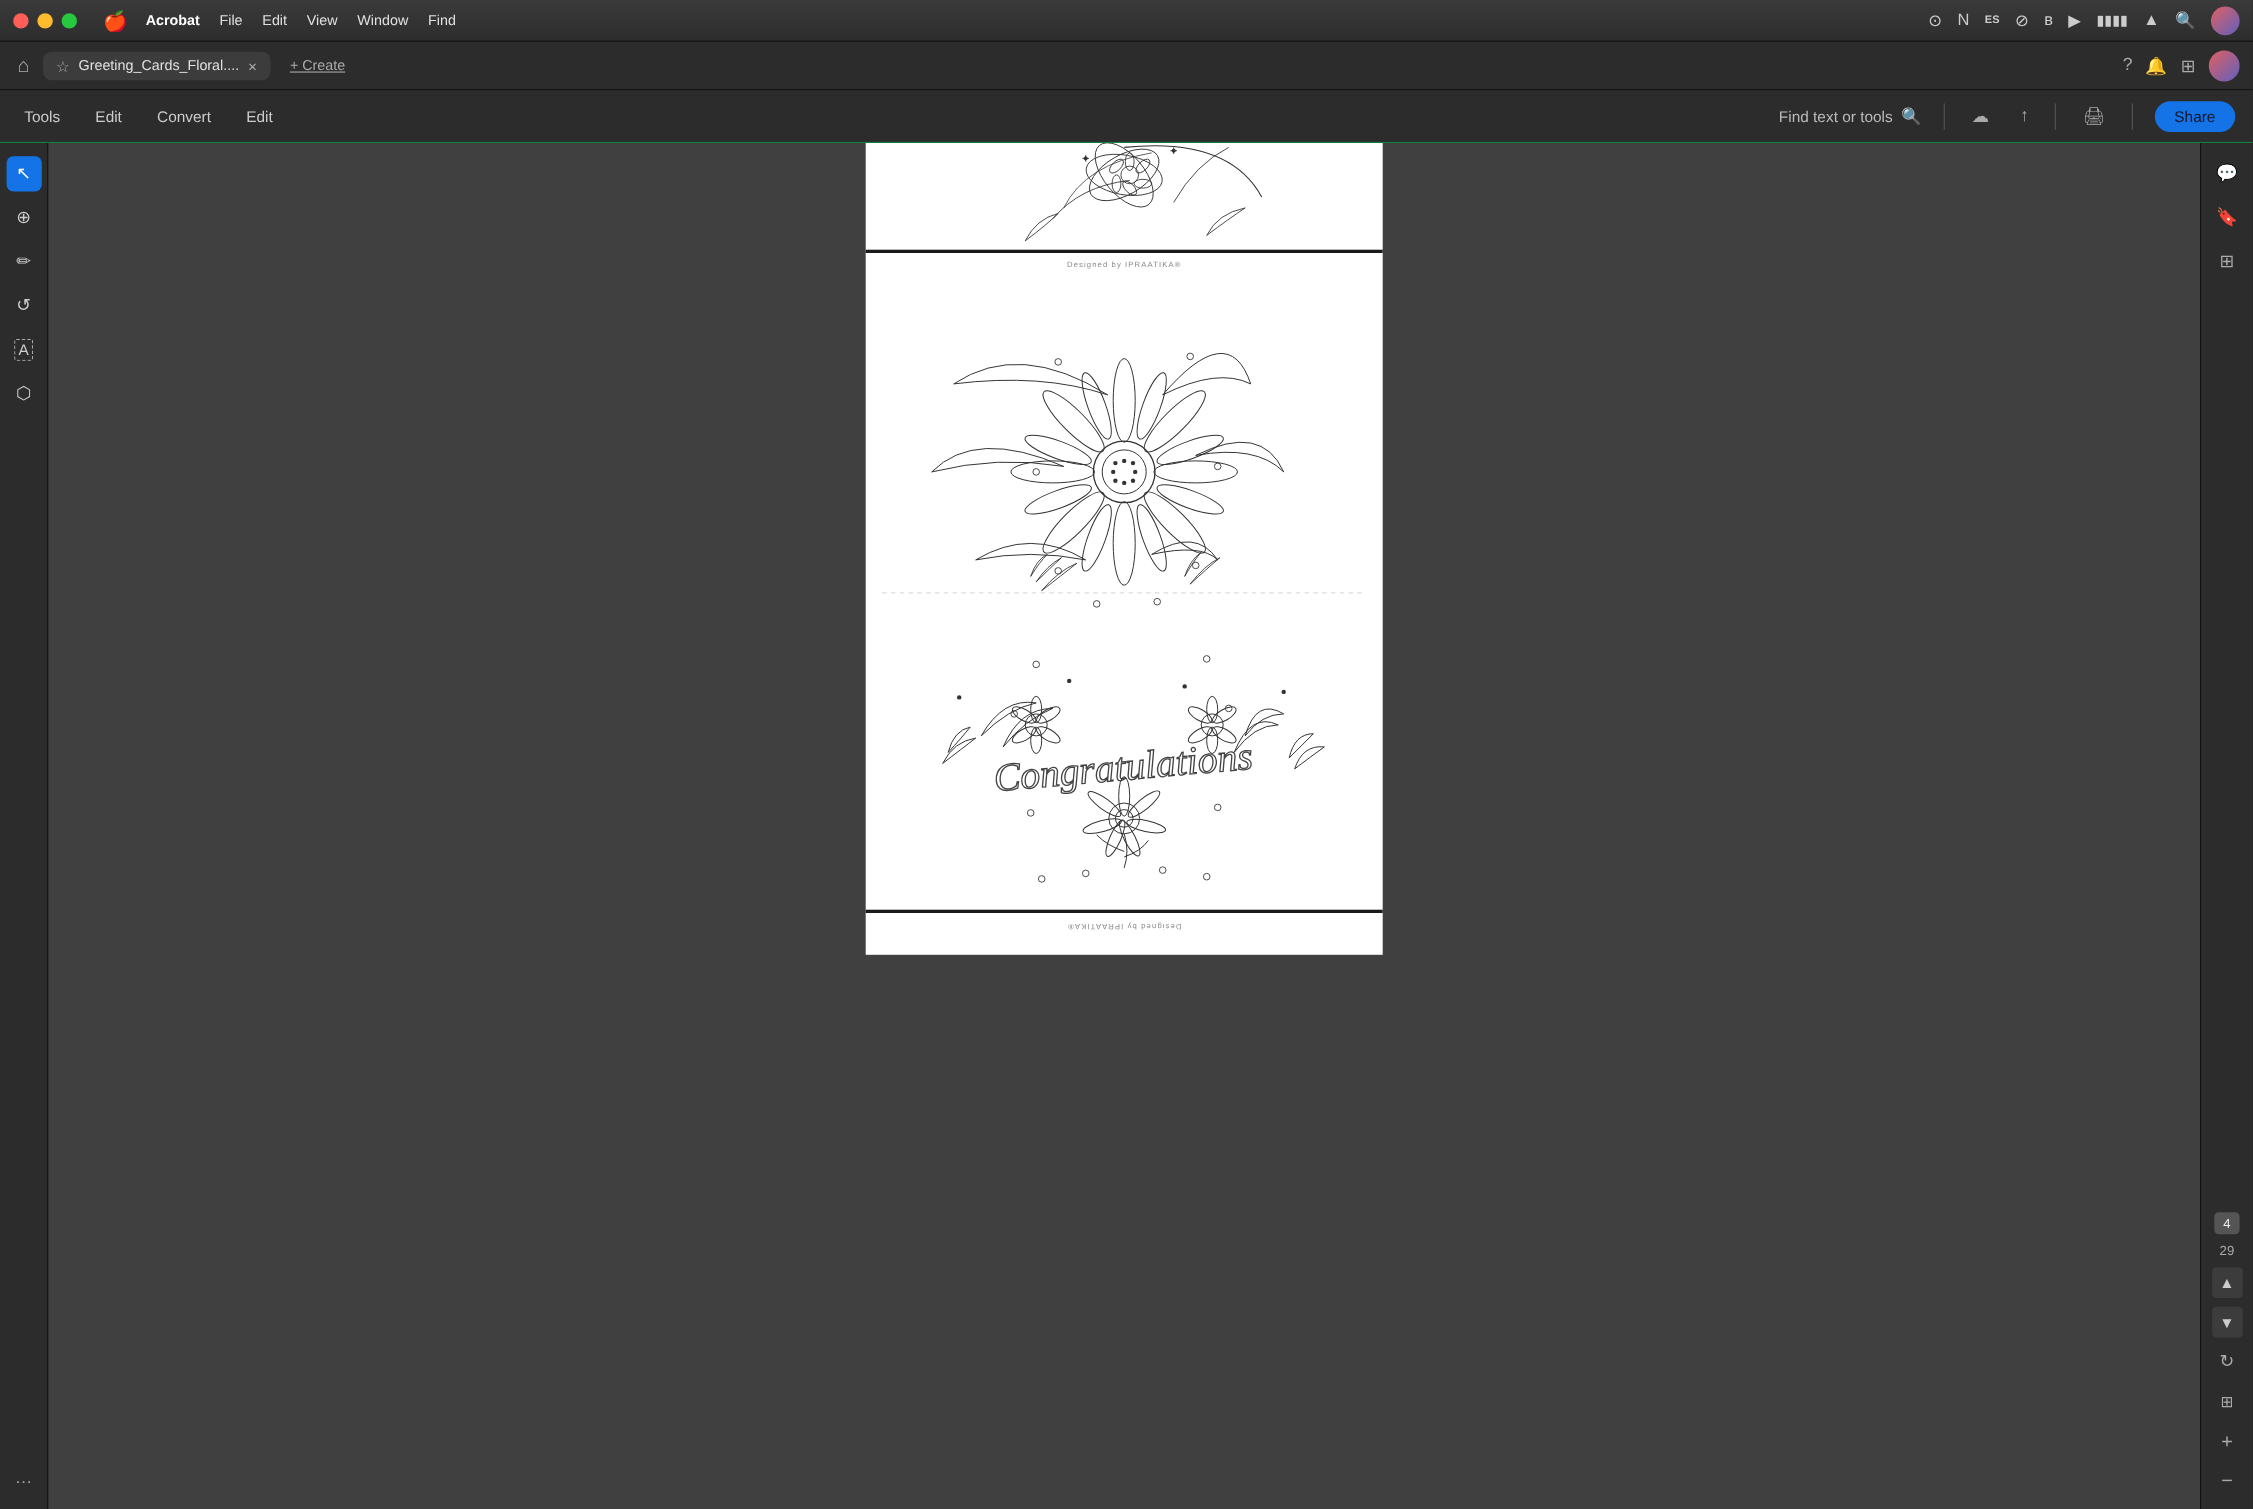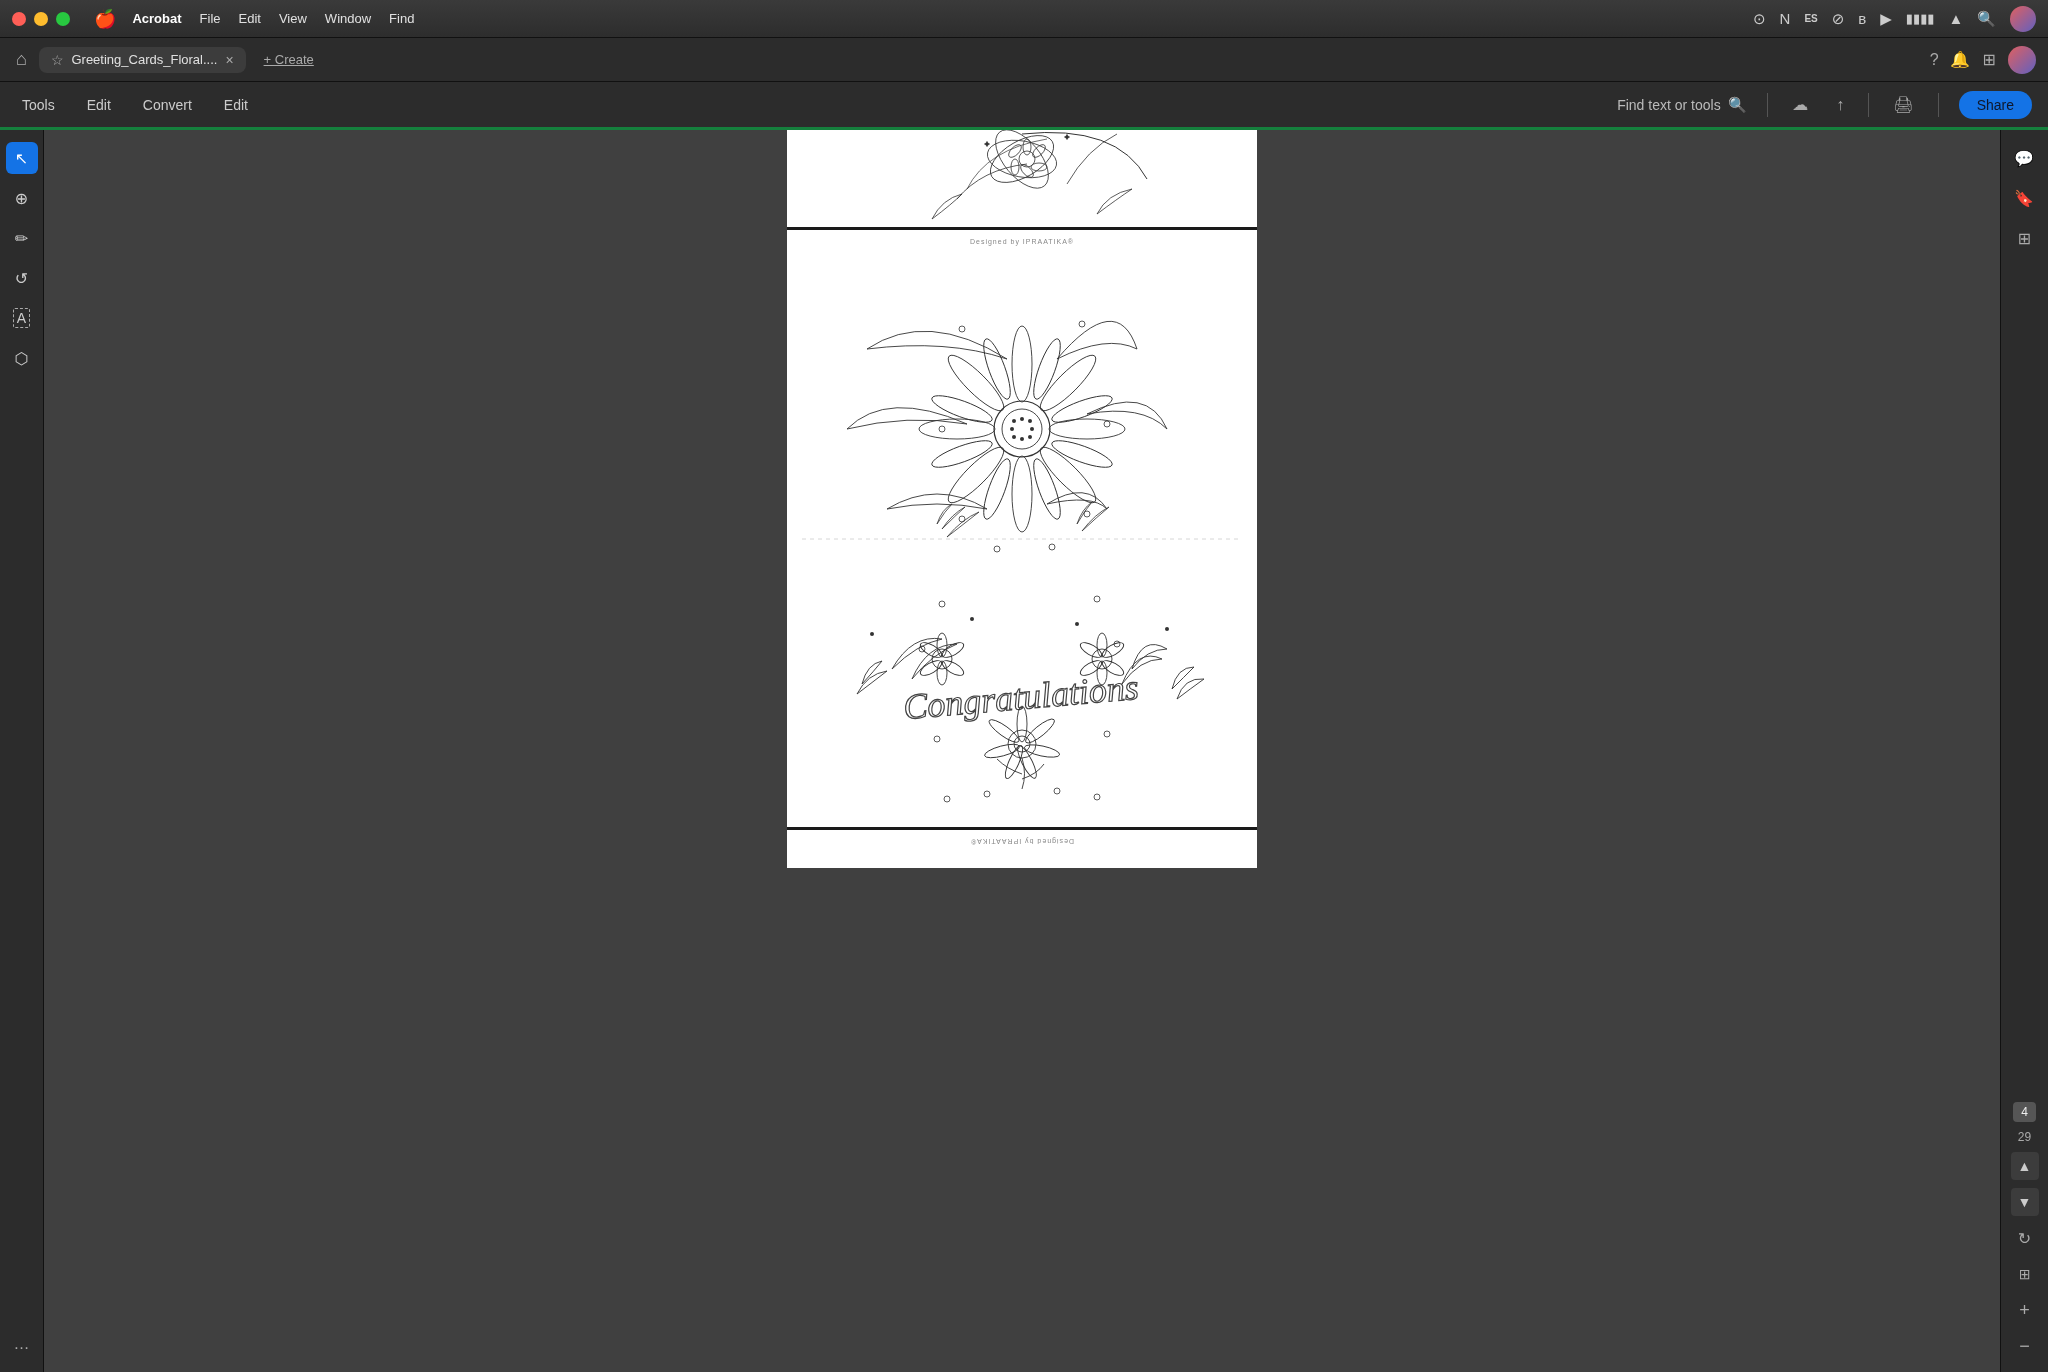--- a/index.html
+++ b/index.html
@@ -129,21 +129,21 @@
 
     
     .toolbar {
       height: 48px;
       background: #2c2c2c;
       display: flex;
       align-items: center;
       padding: 0 16px;
       gap: 20px;
       flex-shrink: 0;
-      border-bottom: 3px solid #15803d;
+      border-bottom: 1px solid #15803d;
     }
     .toolbar-item {
       font-size: 14px;
       color: #ccc;
       cursor: pointer;
       padding: 4px 6px;
       border-radius: 4px;
     }
     .toolbar-search {
       margin-left: auto;

